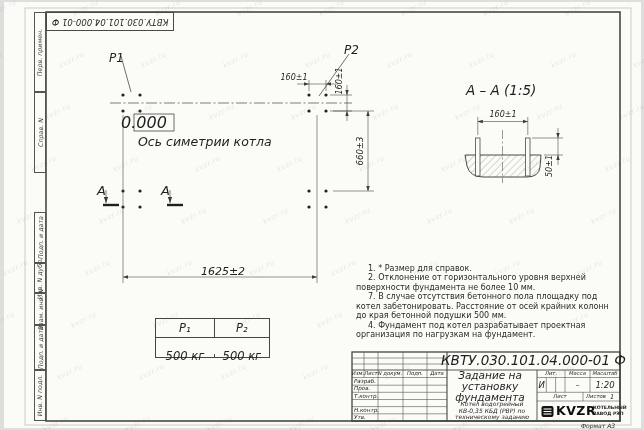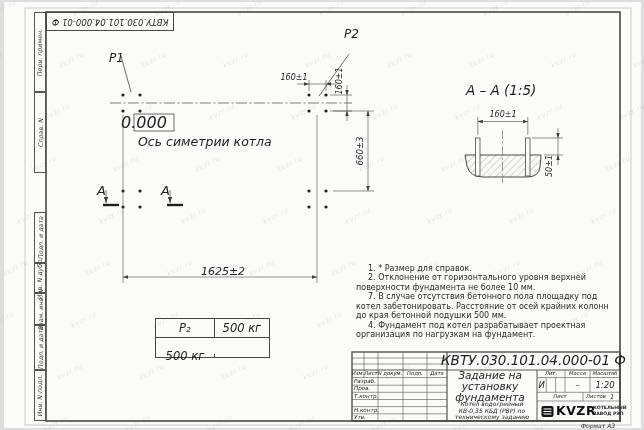--- a/index.html
+++ b/index.html
@@ -185,35 +185,36 @@
     </div>
   <div class="mcell" style="top:370px;height:51px">
       <span class="mrot">Инв. N подл.</span>
     </div>
 
   <div class="stamp">
     <span>КВТУ.030.101.04.000-01 Ф</span>
   </div>
 
   <span class="t" style="left:109px;top:52px;font-size:12px">P1</span>
-  <span class="t" style="left:344px;top:28px;font-size:12px">P2</span>
+  <span class="t" style="left:344px;top:44px;font-size:12px">P2</span>
   <span class="t ctr" style="left:144px;top:122.5px;font-size:16px">0.000</span>
   <span class="t" style="left:138px;top:136px;font-size:12.5px">Ось симетрии котла</span>
   <span class="t" style="left:97px;top:184px;font-size:13px">А</span>
   <span class="t" style="left:161px;top:184px;font-size:13px">А</span>
   <span class="t ctr" style="left:223px;top:271px;font-size:11px">1625±2</span>
   <span class="t ctr r90" style="left:360px;top:151px;font-size:8.5px">660±3</span>
   <span class="t ctr" style="left:294px;top:78px;font-size:8px">160±1</span>
   <span class="t ctr r90" style="left:340px;top:81px;font-size:8px">160±1</span>
 
   <span class="t" style="left:466px;top:84px;font-size:13.5px">А – А (1:5)</span>
   <span class="t ctr" style="left:503px;top:115px;font-size:8px">160±1</span>
   <span class="t ctr r90" style="left:550px;top:166px;font-size:8px">50±1</span>
 
   <div class="loadtbl">
+    <div>P₁</div>
     <div>P₂</div>
     <div>500 кг</div>
     <div>500 кг</div>
   </div>
 
   <div class="notes">
     <div>1. * Размер для справок.</div>
     <div>2. Отклонение от горизонтального уровня верхней поверхности фундамента не более 10 мм.</div>
     <div>7. В случае отсутствия бетонного пола площадку под котел забетонировать. Расстояние от осей крайних колонн до края бетонной подушки 500 мм.</div>
     <div>4. Фундамент под котел разрабатывает проектная организация по нагрузкам на фундамент.</div>

